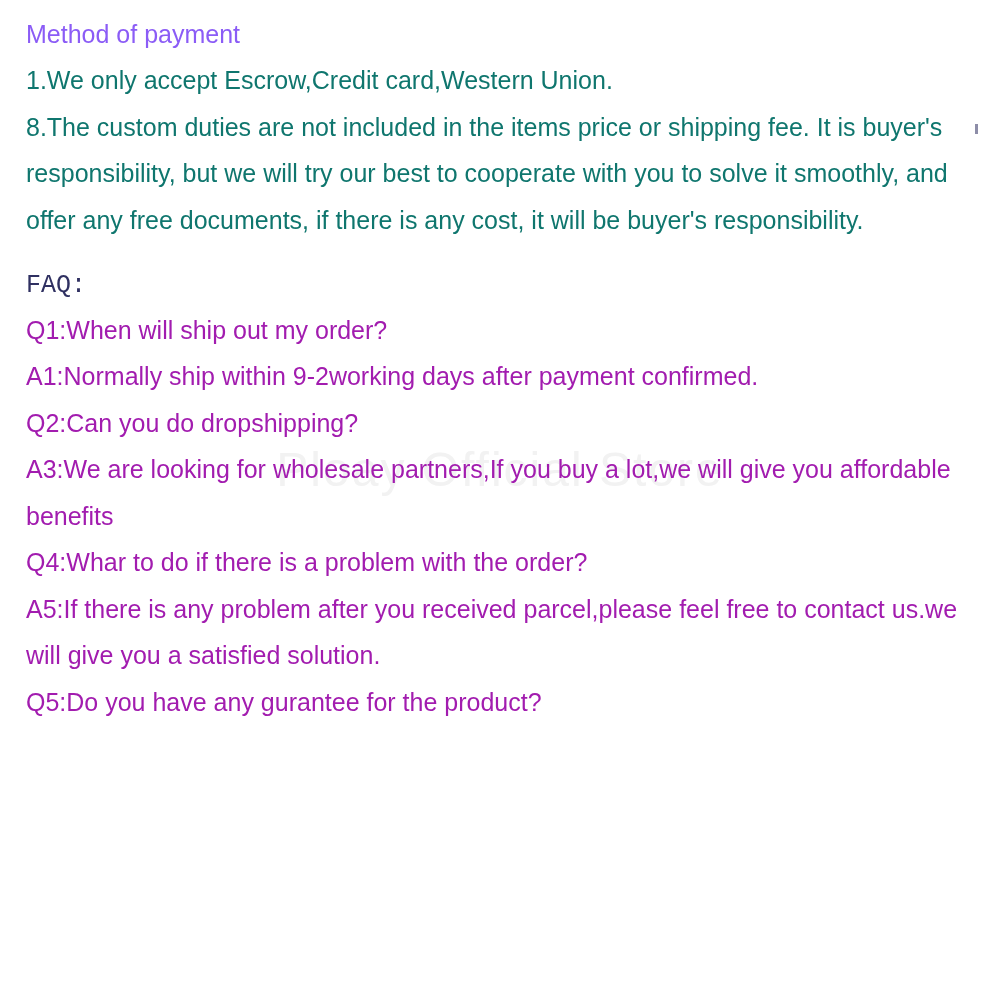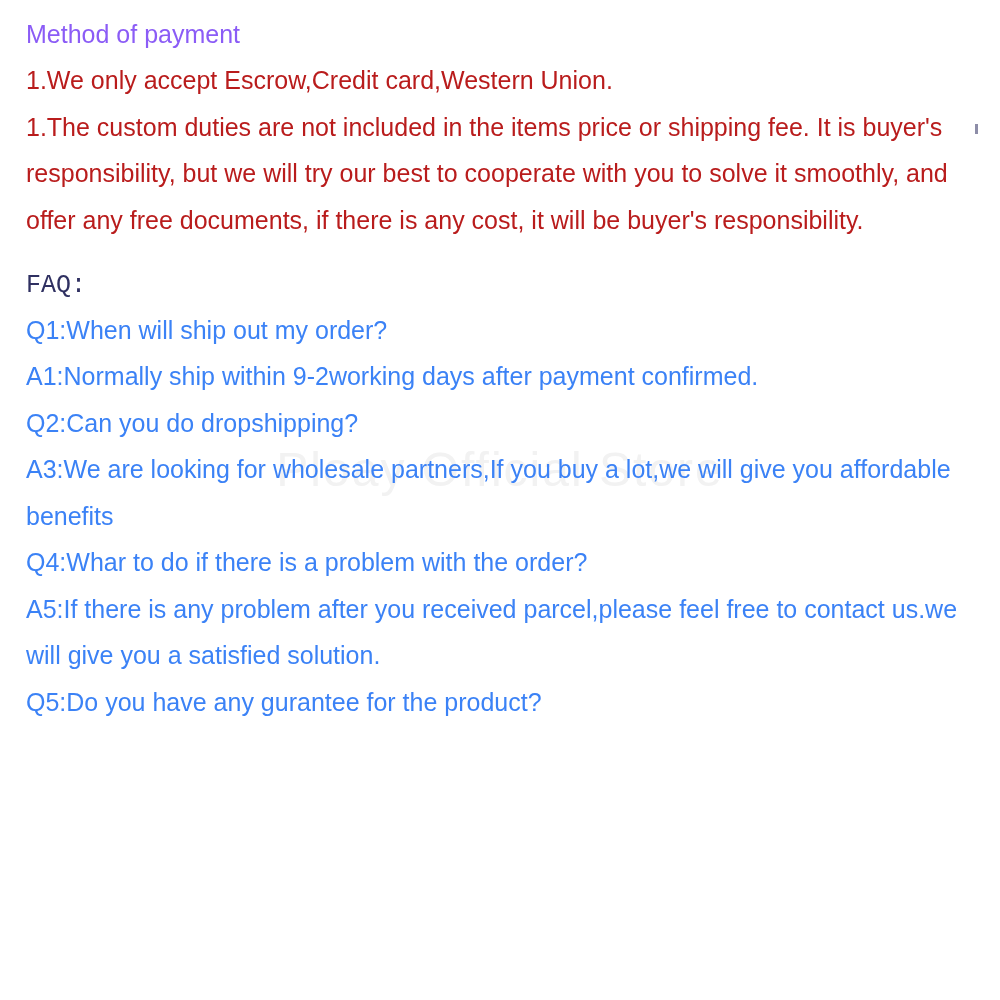--- a/index.html
+++ b/index.html
@@ -48,41 +48,41 @@
   .section-title {
     font-size: 25px;
     line-height: 1.32;
     color: #8b5cf6;
     margin: 0 0 6px 0;
   }
 
   .para {
     font-size: 25px;
     line-height: 1.86;
-    color: #b91c1c;
+    color: #0f766e;
     margin: 0;
     letter-spacing: 0px;
   }
 
   .block-gap {
     height: 24px;
   }
 
   .faq-title {
     font-size: 25px;
     line-height: 1.5;
     color: #2f3061;
     margin: 0 0 2px 0;
     font-family: Liberation Mono, monospace;
   }
 
   .qa-line {
     font-size: 25px;
     line-height: 1.86;
-    color: #3b82f6;
+    color: #a21caf;
     margin: 0;
   }
 
   .stray-mark {
     position: absolute;
     right: 22px;
     top: 124px;
     width: 3px;
     height: 10px;
     background: #2f3061;
@@ -98,21 +98,21 @@
   <div class="watermark">Ploay Official Store</div>
 
   <div class="stray-mark"></div>
 
   <div class="content">
 
     <div class="section-title">Method of payment</div>
 
     <p class="para">1.We only accept Escrow,Credit card,Western Union.</p>
 
-    <p class="para">1.The custom duties are not included in the items price or shipping fee. It is buyer's responsibility, but we will try our best to cooperate with you to solve it smoothly, and offer any free documents, if there is any cost, it will be buyer's responsibility.</p>
+    <p class="para">8.The custom duties are not included in the items price or shipping fee. It is buyer's responsibility, but we will try our best to cooperate with you to solve it smoothly, and offer any free documents, if there is any cost, it will be buyer's responsibility.</p>
 
     <div class="block-gap"></div>
 
     <div class="faq-title">FAQ:</div>
 
     <p class="qa-line">Q1:When will ship out my order?</p>
     <p class="qa-line">A1:Normally ship within 9-2working days after payment confirmed.</p>
     <p class="qa-line">Q2:Can you do dropshipping?</p>
     <p class="qa-line">A3:We are looking for wholesale partners,If you buy a lot,we will give you affordable benefits</p>
     <p class="qa-line">Q4:Whar to do if there is a problem with the order?</p>

